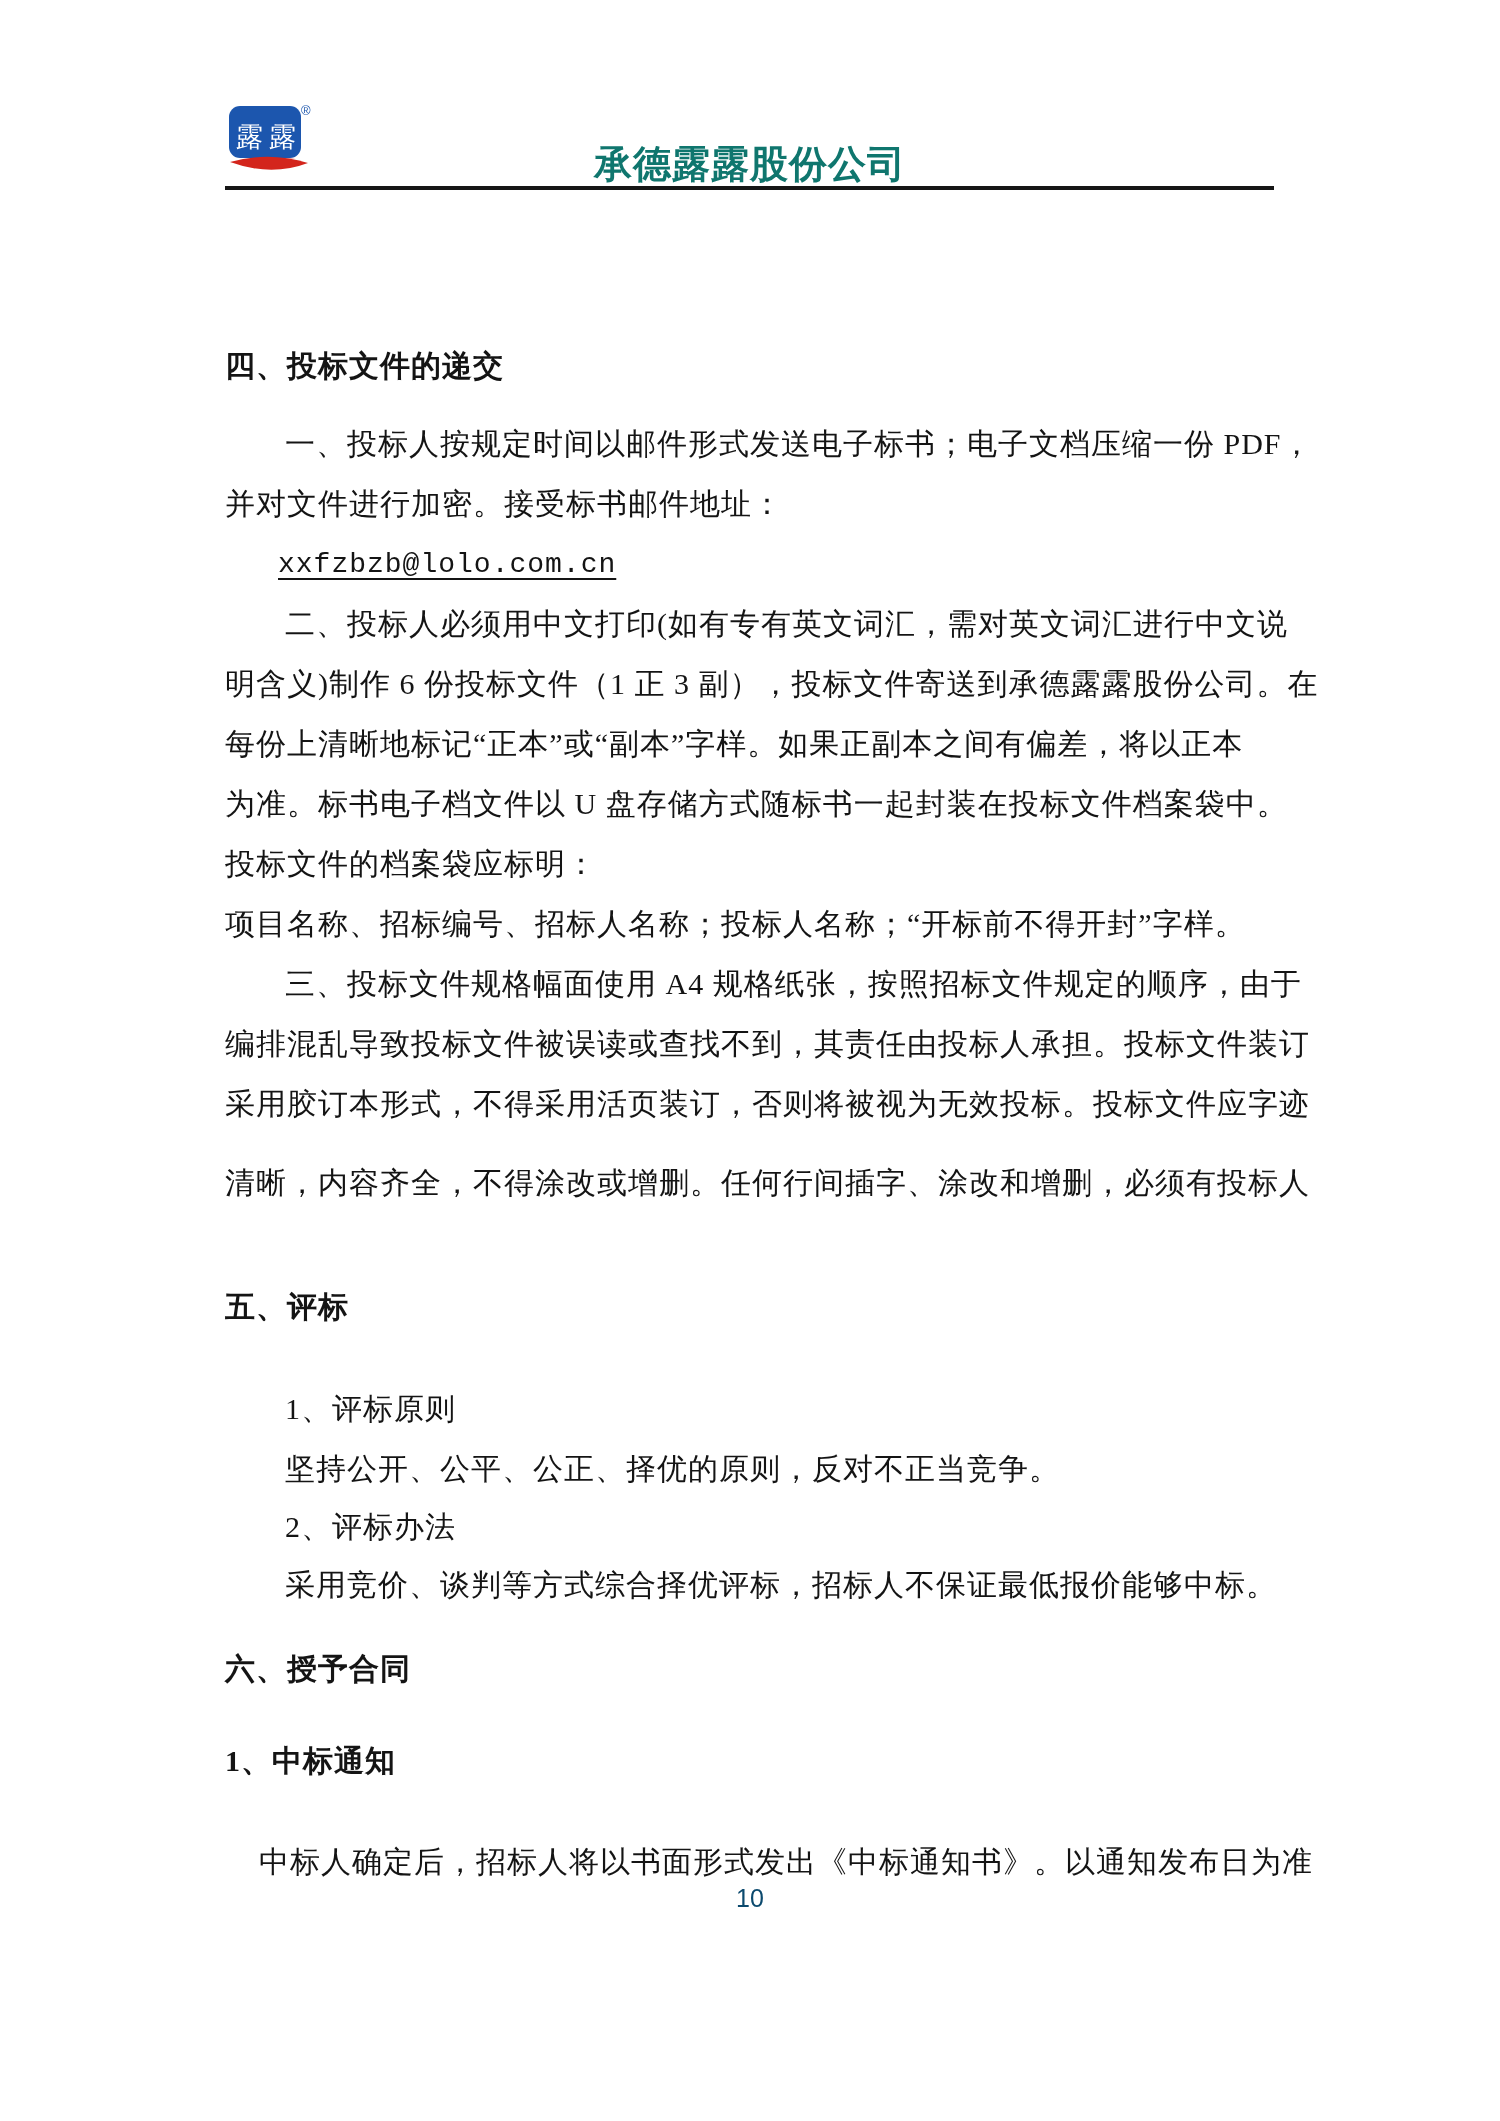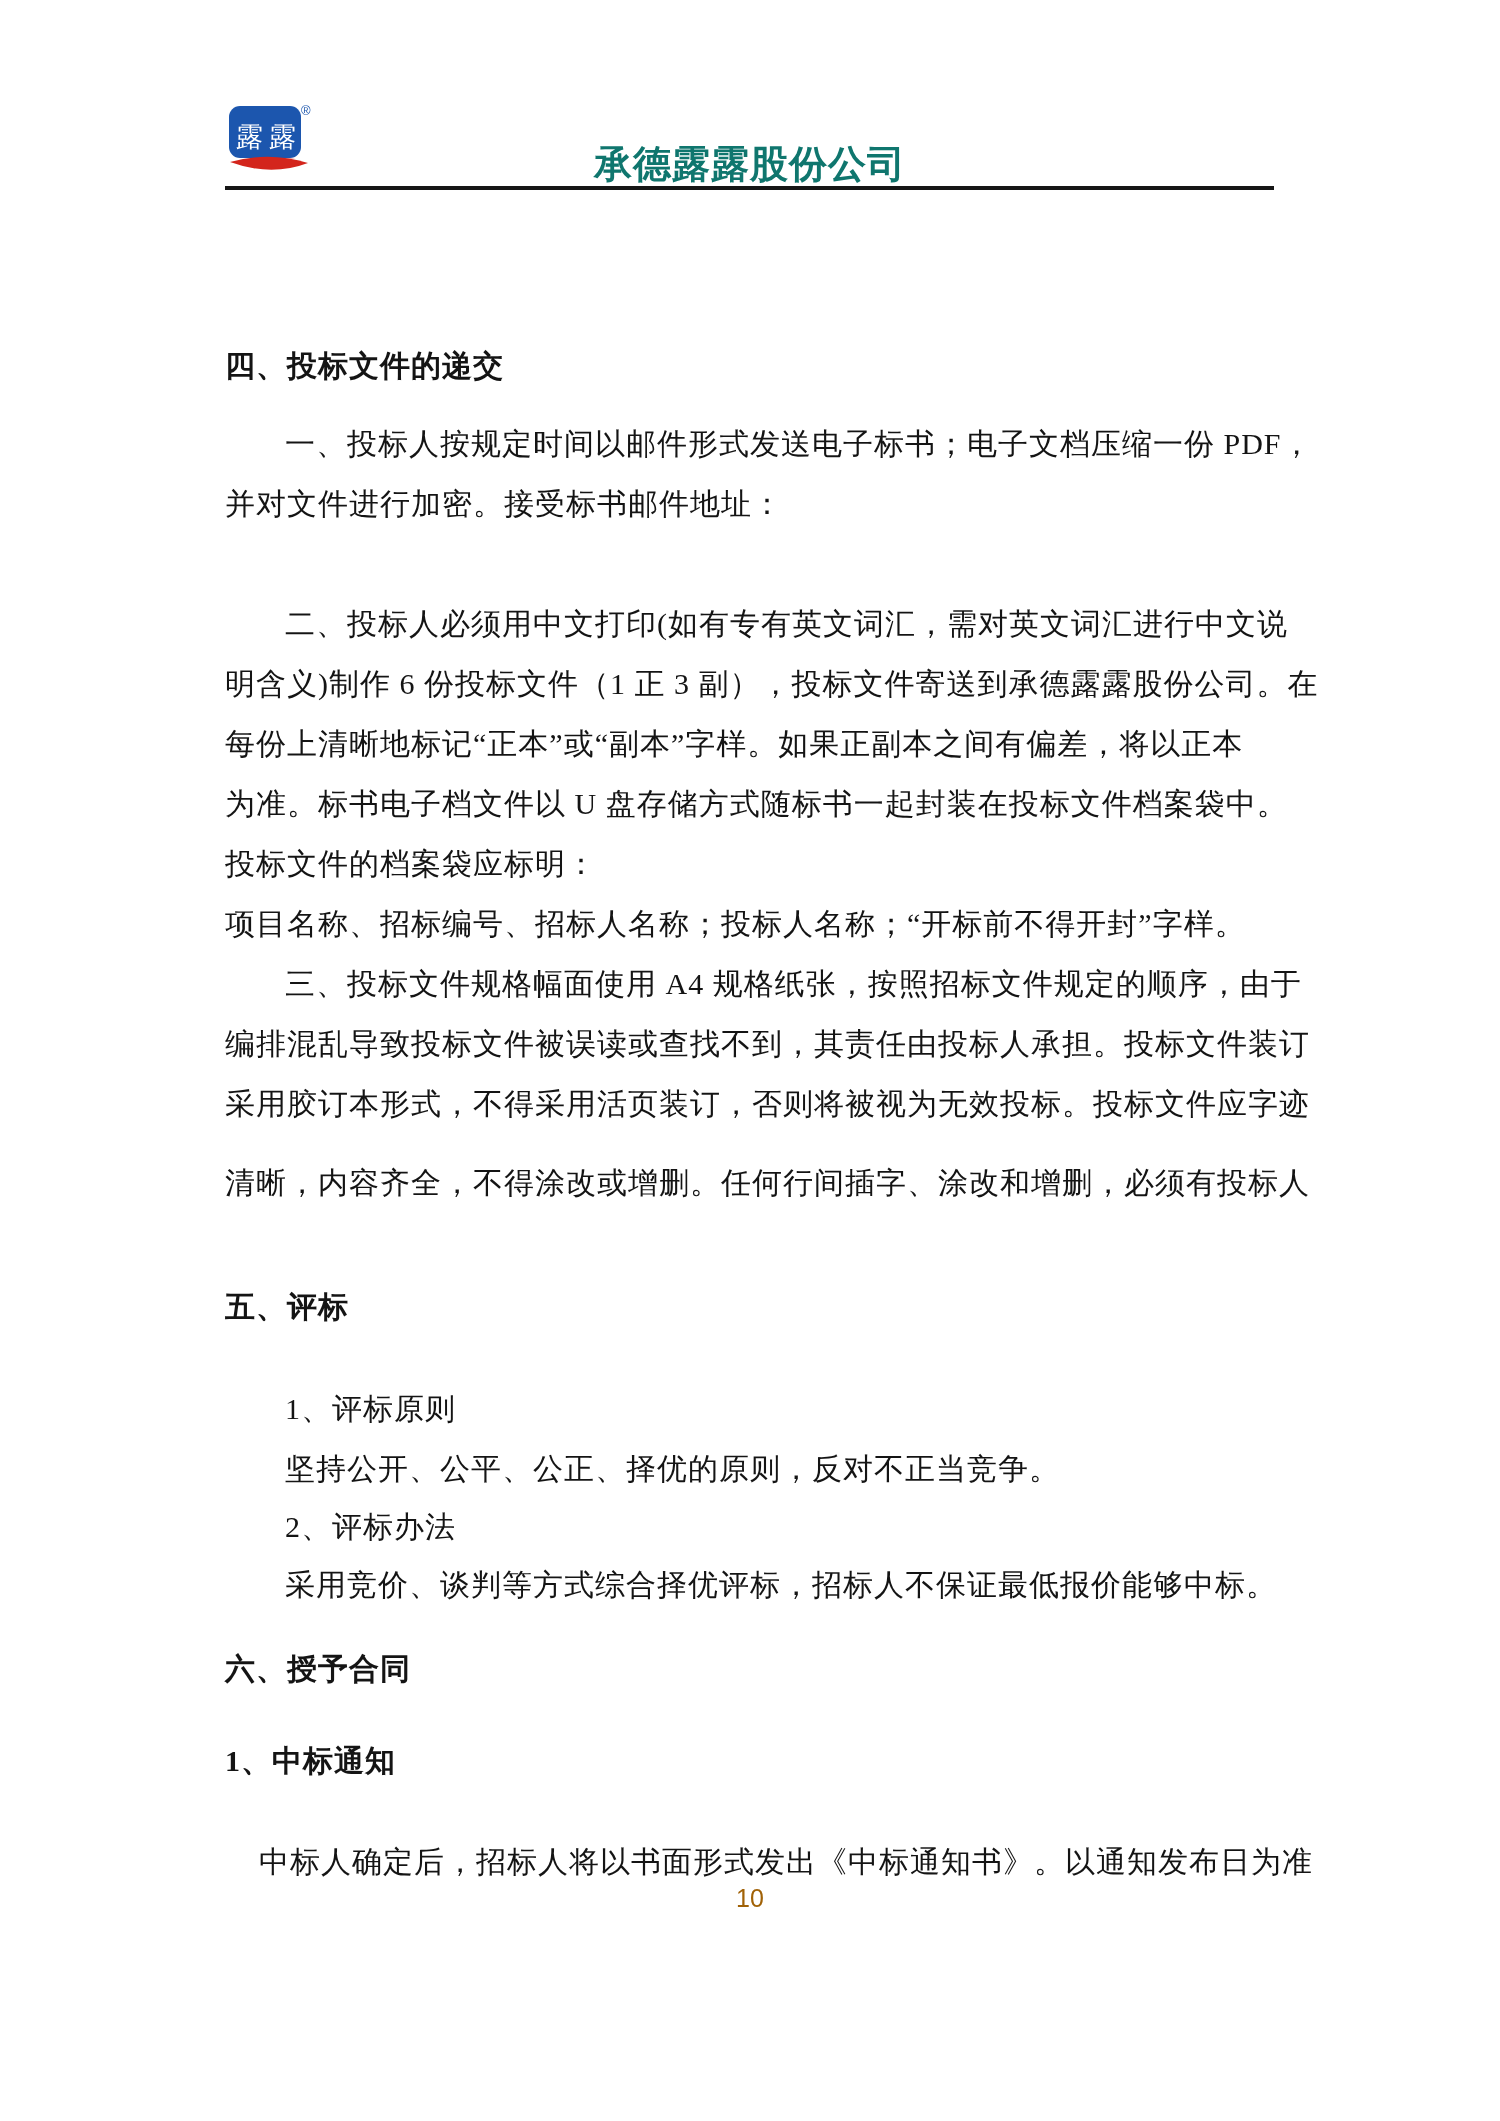--- a/index.html
+++ b/index.html
@@ -61,21 +61,21 @@
     letter-spacing: 1px;
   }
   .pagenum {
     position: absolute;
     left: 0;
     top: 1884px;
     width: 100%;
     text-align: center;
     font-size: 25px;
     font-family: "Liberation Sans", "DejaVu Sans", sans-serif;
-    color: #a16207;
+    color: #0c4a6e;
   }
 </style>
 </head>
 <body>
 
 <div class="page">
 
   <svg class="logo" viewBox="0 0 88 74" aria-hidden="true">
     <rect x="2" y="4" width="72" height="52" rx="11" style="fill: rgb(28, 86, 174);"></rect>
     <text x="9" y="44" font-size="27" font-family="Liberation Serif, DejaVu Serif, serif" style="fill: rgb(255, 255, 255);">露</text>
@@ -84,20 +84,21 @@
     <path d="M3 60 Q 42 49 81 61 Q 44 75 3 60 Z" style="fill: rgb(211, 37, 28);"></path>
   </svg>
 
   <div class="title" style="color: #0f766e;">承德露露股份公司</div>
 
   <div class="rule" style="background: rgb(22, 22, 22);"></div>
 
   <div class="ln hd" style="top:347px">四、投标文件的递交</div>
   <div class="ln ind2" style="top:425px">一、投标人按规定时间以邮件形式发送电子标书；电子文档压缩一份 PDF，</div>
   <div class="ln" style="top:485px">并对文件进行加密。接受标书邮件地址：</div>
+  <div class="ln email" style="top:546px">xxfzbzb@lolo.com.cn</div>
   <div class="ln ind2" style="top:605px">二、投标人必须用中文打印(如有专有英文词汇，需对英文词汇进行中文说</div>
   <div class="ln" style="top:665px">明含义)制作 6 份投标文件（1 正 3 副），投标文件寄送到承德露露股份公司。在</div>
   <div class="ln" style="top:725px">每份上清晰地标记“正本”或“副本”字样。如果正副本之间有偏差，将以正本</div>
   <div class="ln" style="top:785px">为准。标书电子档文件以 U 盘存储方式随标书一起封装在投标文件档案袋中。</div>
   <div class="ln" style="top:845px">投标文件的档案袋应标明：</div>
   <div class="ln" style="top:905px">项目名称、招标编号、招标人名称；投标人名称；“开标前不得开封”字样。</div>
   <div class="ln ind2" style="top:965px">三、投标文件规格幅面使用 A4 规格纸张，按照招标文件规定的顺序，由于</div>
   <div class="ln" style="top:1025px">编排混乱导致投标文件被误读或查找不到，其责任由投标人承担。投标文件装订</div>
   <div class="ln" style="top:1085px">采用胶订本形式，不得采用活页装订，否则将被视为无效投标。投标文件应字迹</div>
   <div class="ln" style="top:1164px">清晰，内容齐全，不得涂改或增删。任何行间插字、涂改和增删，必须有投标人</div>

